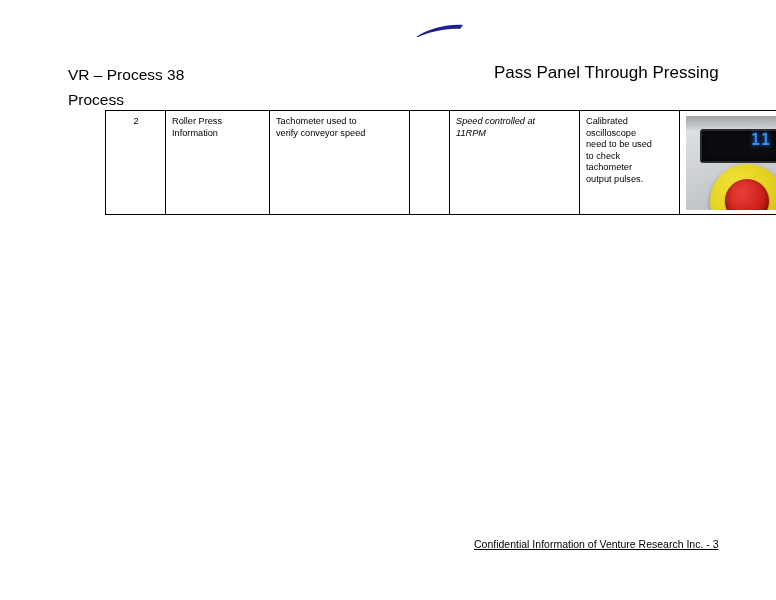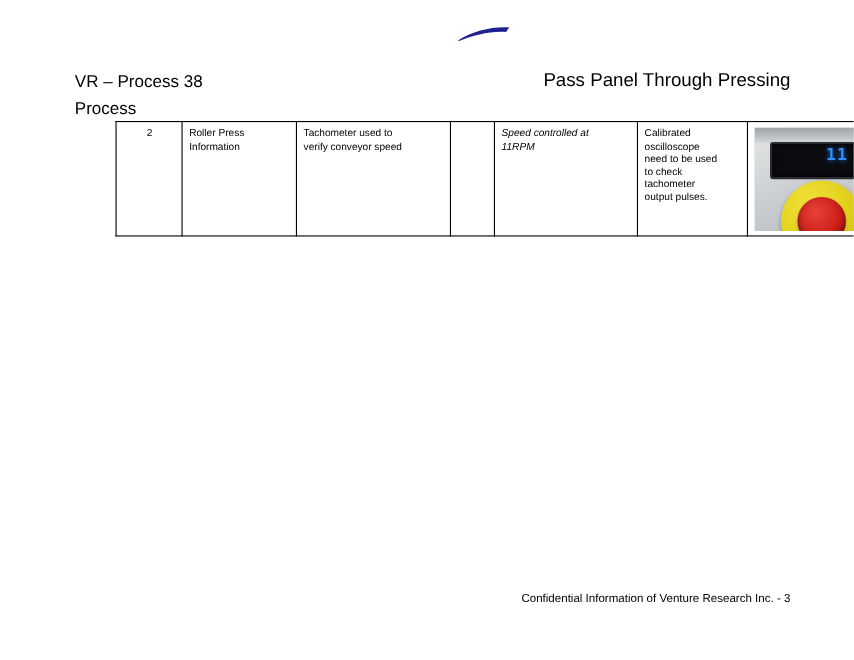--- a/index.html
+++ b/index.html
@@ -169,20 +169,21 @@
     letter-spacing: 1.2px;
   }
 
   
   .footer {
     position: absolute;
     left: 474px;
     top: 538px;
     font-size: 10.5px;
     white-space: nowrap;
+    text-decoration: underline;
   }
 </style>
 </head>
 <body>
 
 <div class="logo">
   <svg class="logo-swoosh" viewBox="0 0 48 14">
     <path d="M0 13 C14 4, 32 0, 47 1 L44 5 C30 4, 14 8, 2 13 Z" fill="#1f1f8f"></path>
   </svg>
 </div>

